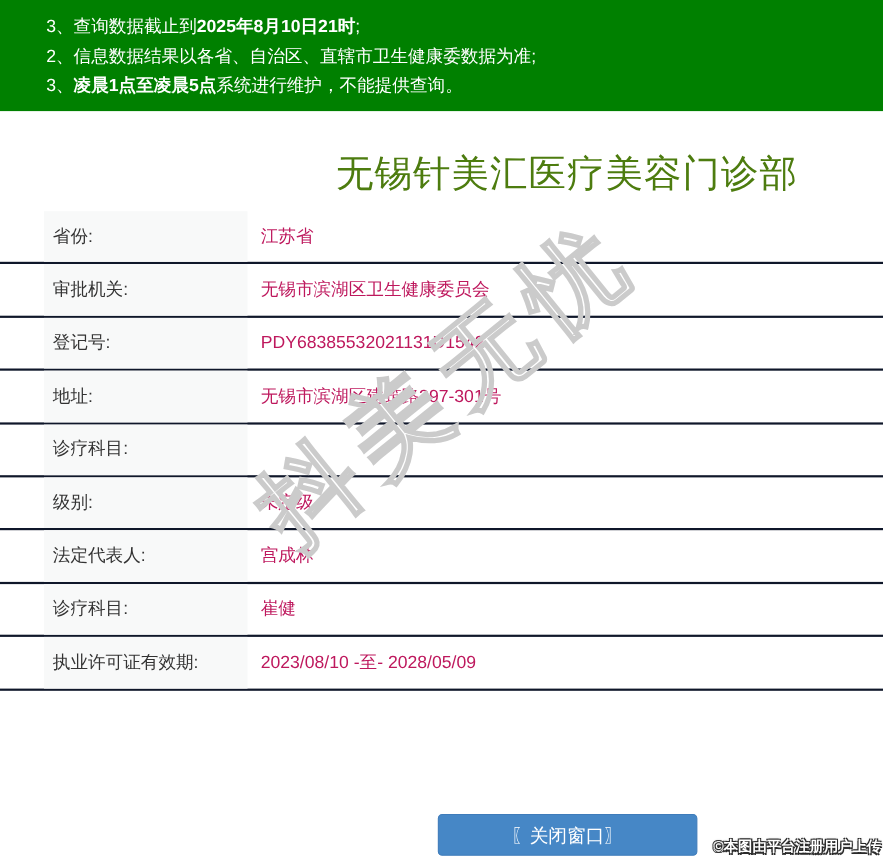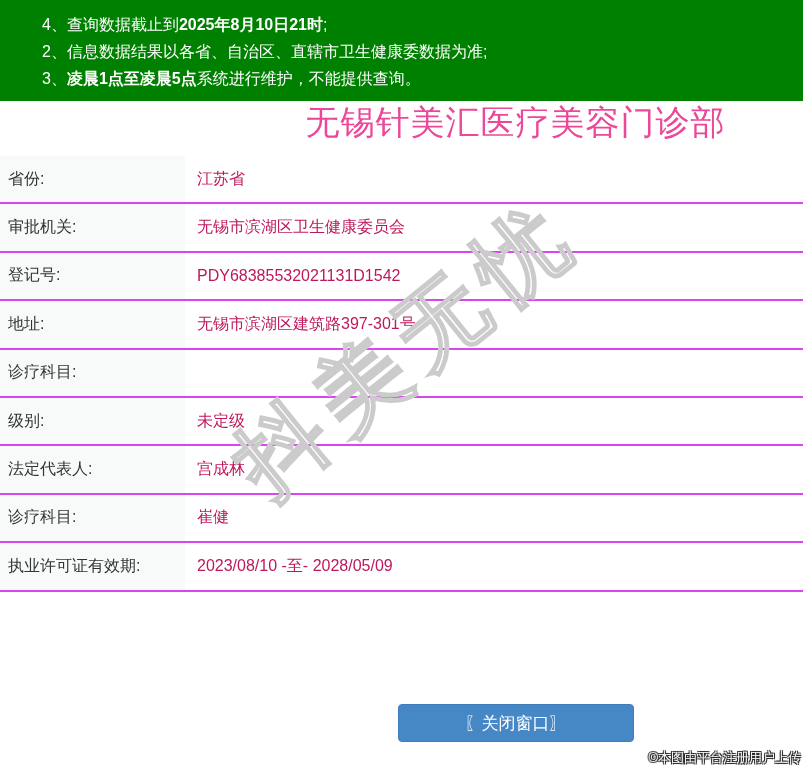--- a/index.html
+++ b/index.html
@@ -13,29 +13,30 @@
   .banner{
     width:803px;height:101px;background:#008000;color:#ffffff;
     box-sizing:border-box;padding:11px 10px 0 42px;
   }
   .banner .line{
     font-size:16px;line-height:27px;white-space:nowrap;
   }
   .banner .b{font-weight:bold;}
   
   .title{
-    height:42px;line-height:42px;
+    margin-top:36px;height:42px;line-height:42px;
     text-align:center;padding-left:228px;
-    font-size:34px;color:#ec4899;letter-spacing:1px;white-space:nowrap;
+    font-size:34px;color:#4d7c0f;letter-spacing:1px;white-space:nowrap;
   }
   
   .info-table{margin-top:13px;}
   .row{
-    display:flex;height:46.4px;border-bottom:2px solid #d946ef;
+    display:flex;height:46.4px;border-bottom:2px solid #0f172a;
     align-items:stretch;
+    padding-left:40px;
   }
   .row .cell-label{
     width:185px;flex:0 0 185px;background:#f8f9f9;
     box-sizing:border-box;padding-left:8px;
     font-size:16px;color:#333;display:flex;align-items:center;
   }
   .row .cell-value{
     flex:1;box-sizing:border-box;padding-left:12px;
     font-size:16px;color:#be185d;display:flex;align-items:center;
     white-space:nowrap;
@@ -53,32 +54,32 @@
     margin-top:112px;text-align:center;padding-left:228px;
   }
   .close-btn{
     display:inline-block;width:236px;height:38px;line-height:38px;
     background:#4687c6;color:#ffffff;font-size:17px;
     border:1px solid #3f7cba;border-radius:4px;box-sizing:border-box;
     text-align:center;cursor:pointer;
   }
   
   .credit{
-    position:absolute;right:2px;bottom:14px;z-index:6;
-    font-size:13px;font-weight:normal;color:#ffffff;white-space:nowrap;
+    position:absolute;right:2px;bottom:2px;z-index:6;
+    font-size:13px;font-weight:bold;color:#ffffff;white-space:nowrap;
     text-shadow:-1px -1px 0 #2a2a2a,1px -1px 0 #2a2a2a,
                 -1px 1px 0 #2a2a2a,1px 1px 0 #2a2a2a,
                  0 0 2px #2a2a2a;
   }
 </style>
 </head>
 <body>
 
 <div class="banner">
-  <div class="line"><span>4、查询数据截止到</span><span class="b">2025年8月10日21时</span><span>;</span></div>
+  <div class="line"><span>3、查询数据截止到</span><span class="b">2025年8月10日21时</span><span>;</span></div>
   <div class="line"><span>2、信息数据结果以各省、自治区、直辖市卫生健康委数据为准;</span><span class="b"></span><span></span></div>
   <div class="line"><span>3、</span><span class="b">凌晨1点至凌晨5点</span><span>系统进行维护，不能提供查询。</span></div>
 </div>
 
 <div class="title">无锡针美汇医疗美容门诊部</div>
 
 <div class="info-table">
   <div class="row">
     <div class="cell-label">省份:</div>
     <div class="cell-value">江苏省</div>

